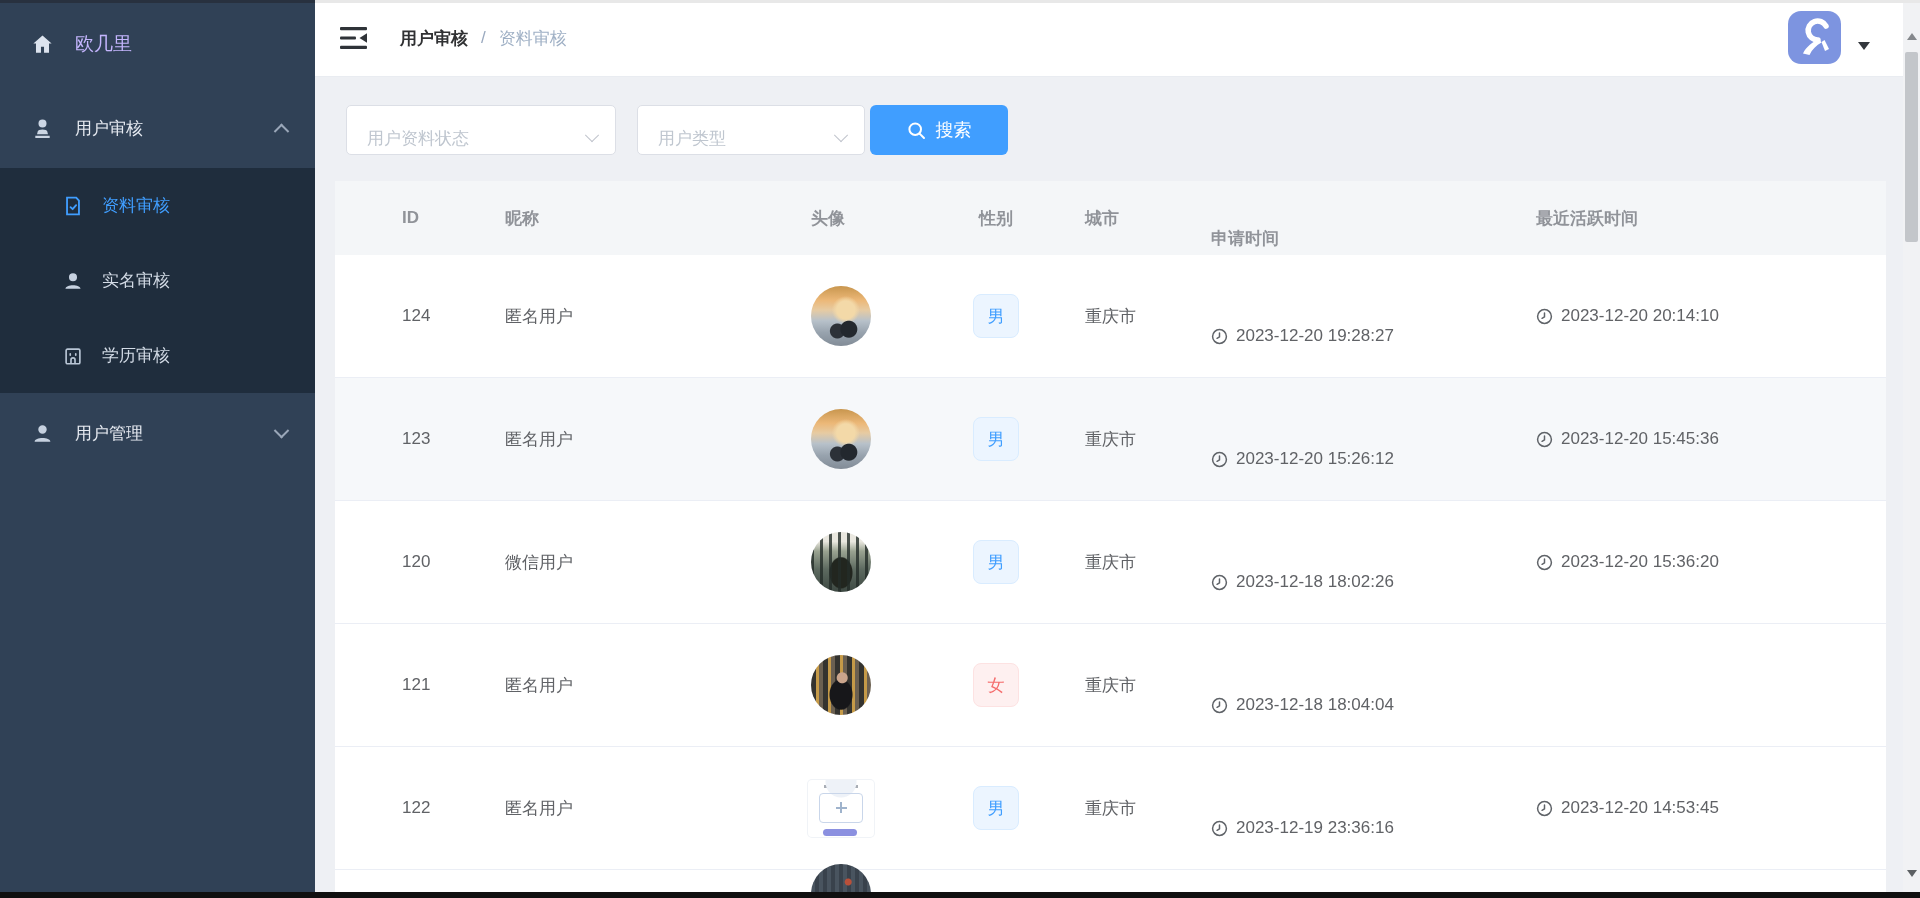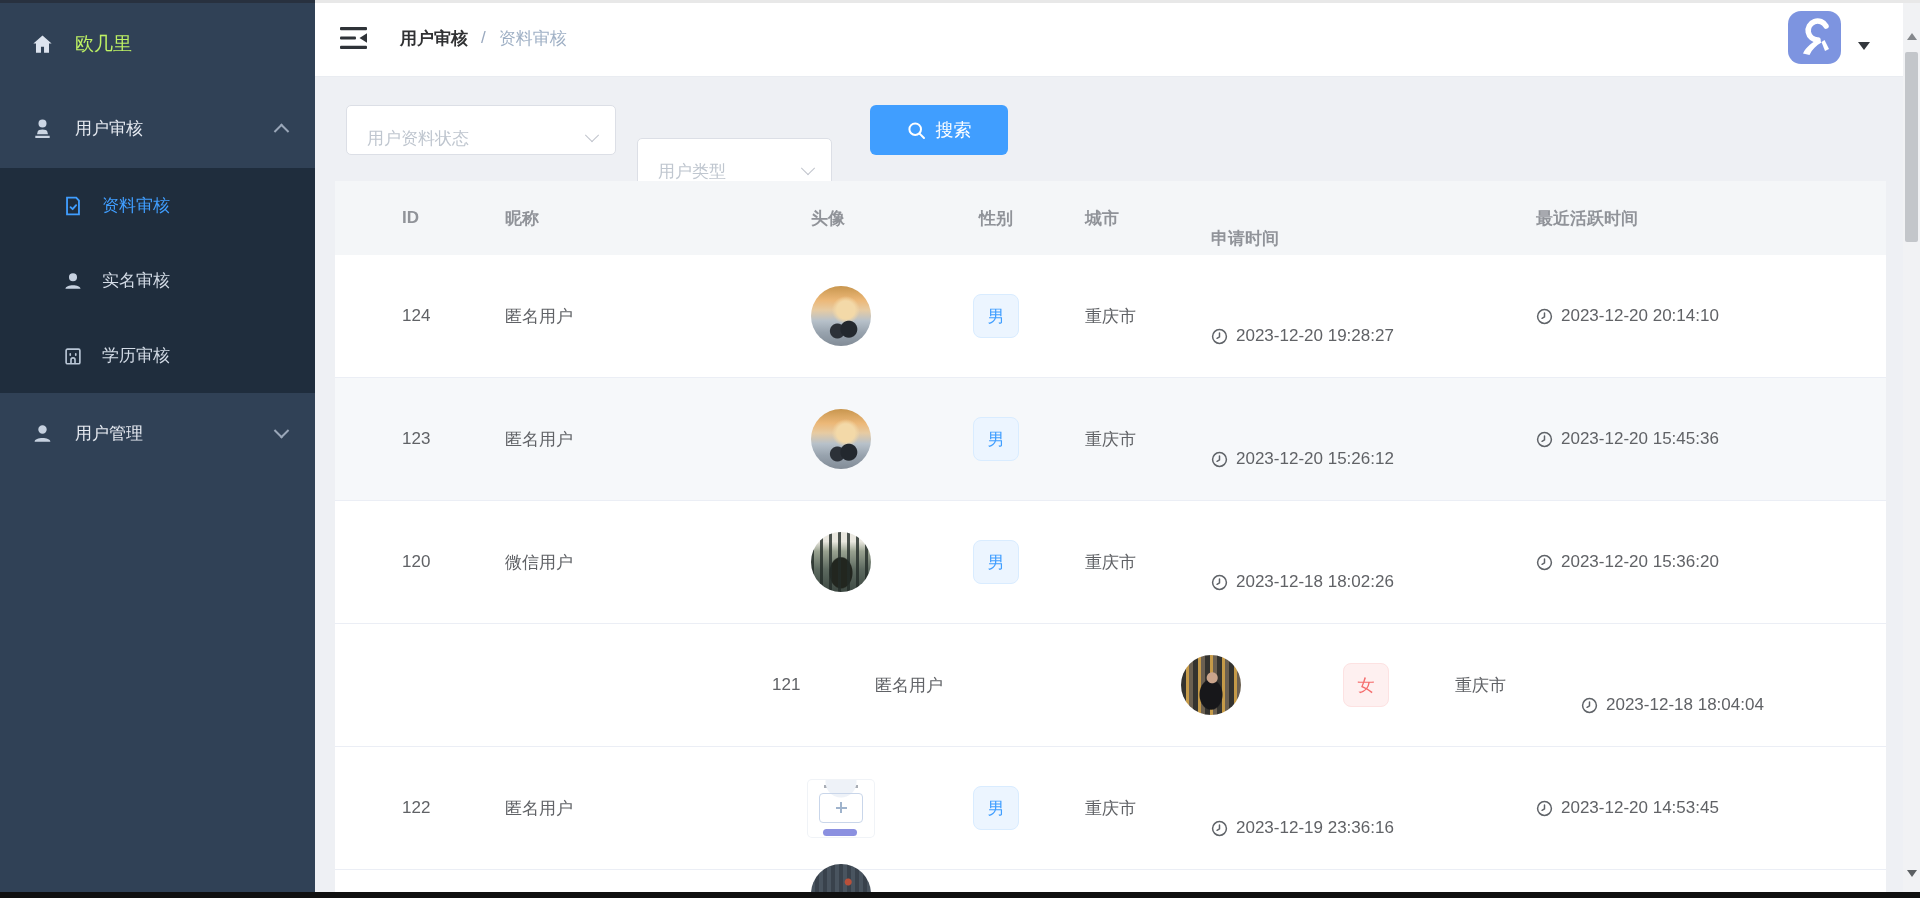--- a/index.html
+++ b/index.html
@@ -17,21 +17,21 @@
   .scrollbar{position:absolute;top:0;right:0;bottom:6px;width:17px;background:#f1f2f4;z-index:55;}
   .sb-arrow{position:absolute;left:0;width:17px;height:17px;display:flex;align-items:center;justify-content:center;}
   .sb-arrow.up{top:28px;}
   .sb-arrow.down{bottom:10px;}
   .tri-up{width:0;height:0;border-left:5px solid transparent;border-right:5px solid transparent;border-bottom:7px solid #85888c;}
   .tri-down{width:0;height:0;border-left:5px solid transparent;border-right:5px solid transparent;border-top:7px solid #5c6063;}
   .sb-thumb{position:absolute;left:2px;width:13px;top:52px;height:190px;background:#c3c6ca;border-radius:2px;}
 
   
   .sidebar{position:absolute;left:0;top:0;width:315px;height:892px;background:#304156;z-index:10;}
-  .brand-row{height:88px;display:flex;align-items:center;padding-left:31px;gap:21px;color:#bef264;font-size:19px;}
+  .brand-row{height:88px;display:flex;align-items:center;padding-left:31px;gap:21px;color:#c4b5fd;font-size:19px;}
   .menu-item{height:80px;display:flex;align-items:center;padding-left:31px;gap:21px;color:#e7ebf2;font-size:17px;cursor:pointer;position:relative;}
   .menu-item .caret{position:absolute;right:28px;}
   .submenu{background:#1f2d3d;}
   .submenu-item{height:75px;display:flex;align-items:center;padding-left:62px;gap:18px;color:#d3dbe6;font-size:17px;cursor:pointer;}
   .submenu-item.active{color:#409eff;}
   .chev{display:inline-block;width:9px;height:9px;border-right:2px solid #9aa7b9;border-bottom:2px solid #9aa7b9;}
   .chev.up{transform:rotate(-135deg) translate(-2px,-2px);}
   .chev.down{transform:rotate(45deg) translate(-2px,-2px);}
   .icon{display:inline-flex;align-items:center;justify-content:center;flex:0 0 auto;}
 
@@ -43,28 +43,28 @@
   .bc-sep{color:#9aa9bf;margin:0 13px;}
   .bc-last{color:#9fb0c5;}
   .user-avatar{position:absolute;right:62px;top:11px;width:53px;height:53px;border-radius:13px;background:#7d94e0;overflow:hidden;cursor:pointer;}
   .avatar-caret{position:absolute;right:33px;top:42px;width:0;height:0;border-left:6px solid transparent;border-right:6px solid transparent;border-top:8px solid #33373c;cursor:pointer;}
 
   
   .main{position:absolute;left:315px;top:76px;width:1588px;bottom:6px;}
   .select{position:absolute;top:29px;height:50px;background:#fff;border:1px solid #dcdfe6;border-radius:5px;display:flex;align-items:center;padding:16px 18px 0 20px;box-sizing:border-box;color:#bfc6cf;font-size:17px;cursor:pointer;}
   .select .chev2{margin-left:auto;width:9px;height:9px;border-right:1.8px solid #c0c4cc;border-bottom:1.8px solid #c0c4cc;transform:rotate(45deg) translate(-2px,-2px);}
   .select.status{left:31px;width:270px;}
-  .select.type{left:322px;width:195px;margin-top:33px;}
+  .select.type{left:322px;width:228px;}
   .search-btn{position:absolute;left:555px;top:29px;width:138px;height:50px;background:#409eff;border:none;border-radius:6px;color:#fff;font-size:18px;display:flex;align-items:center;justify-content:center;gap:10px;cursor:pointer;font-family:inherit;}
 
   
   .table-card{position:absolute;left:20px;top:105px;width:1551px;bottom:0;background:#fff;overflow:hidden;}
   .t-row{display:flex;align-items:center;}
   .t-head{height:74px;background:#f4f6f8;color:#909399;font-weight:700;font-size:17px;}
-  .t-body-row{height:122px;border-bottom:1px solid #ebeef5;font-size:17px;color:#606266;justify-content:flex-end;}
+  .t-body-row{height:122px;border-bottom:1px solid #ebeef5;font-size:17px;color:#606266;}
   .t-body-row.hovered{background:#f6f8fa;}
   .t-row .c1{width:150px;box-sizing:border-box;padding-left:67px;}
   .t-row .c2{width:266px;box-sizing:border-box;padding-left:20px;}
   .t-row .c3{width:180px;display:flex;justify-content:center;}
   .t-head .c3{display:block;box-sizing:border-box;padding-left:60px;}
   .t-row .c4{width:130px;display:flex;justify-content:center;}
   .t-head .c4{display:block;box-sizing:border-box;padding-left:48px;}
   .t-row .c5{width:125px;box-sizing:border-box;padding-left:24px;}
   .t-row .c6{width:330px;box-sizing:border-box;padding-left:25px;display:flex;align-items:center;gap:8px;margin-top:40px;}
   .t-head .c6{display:block;}

